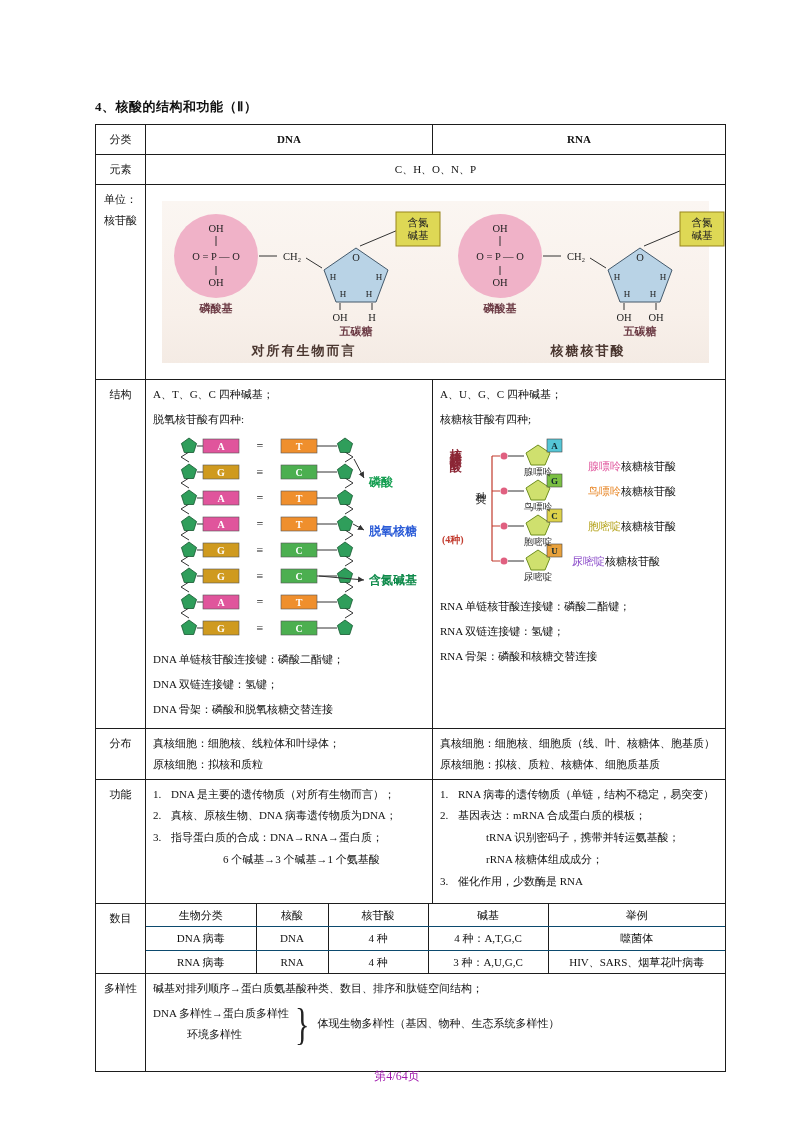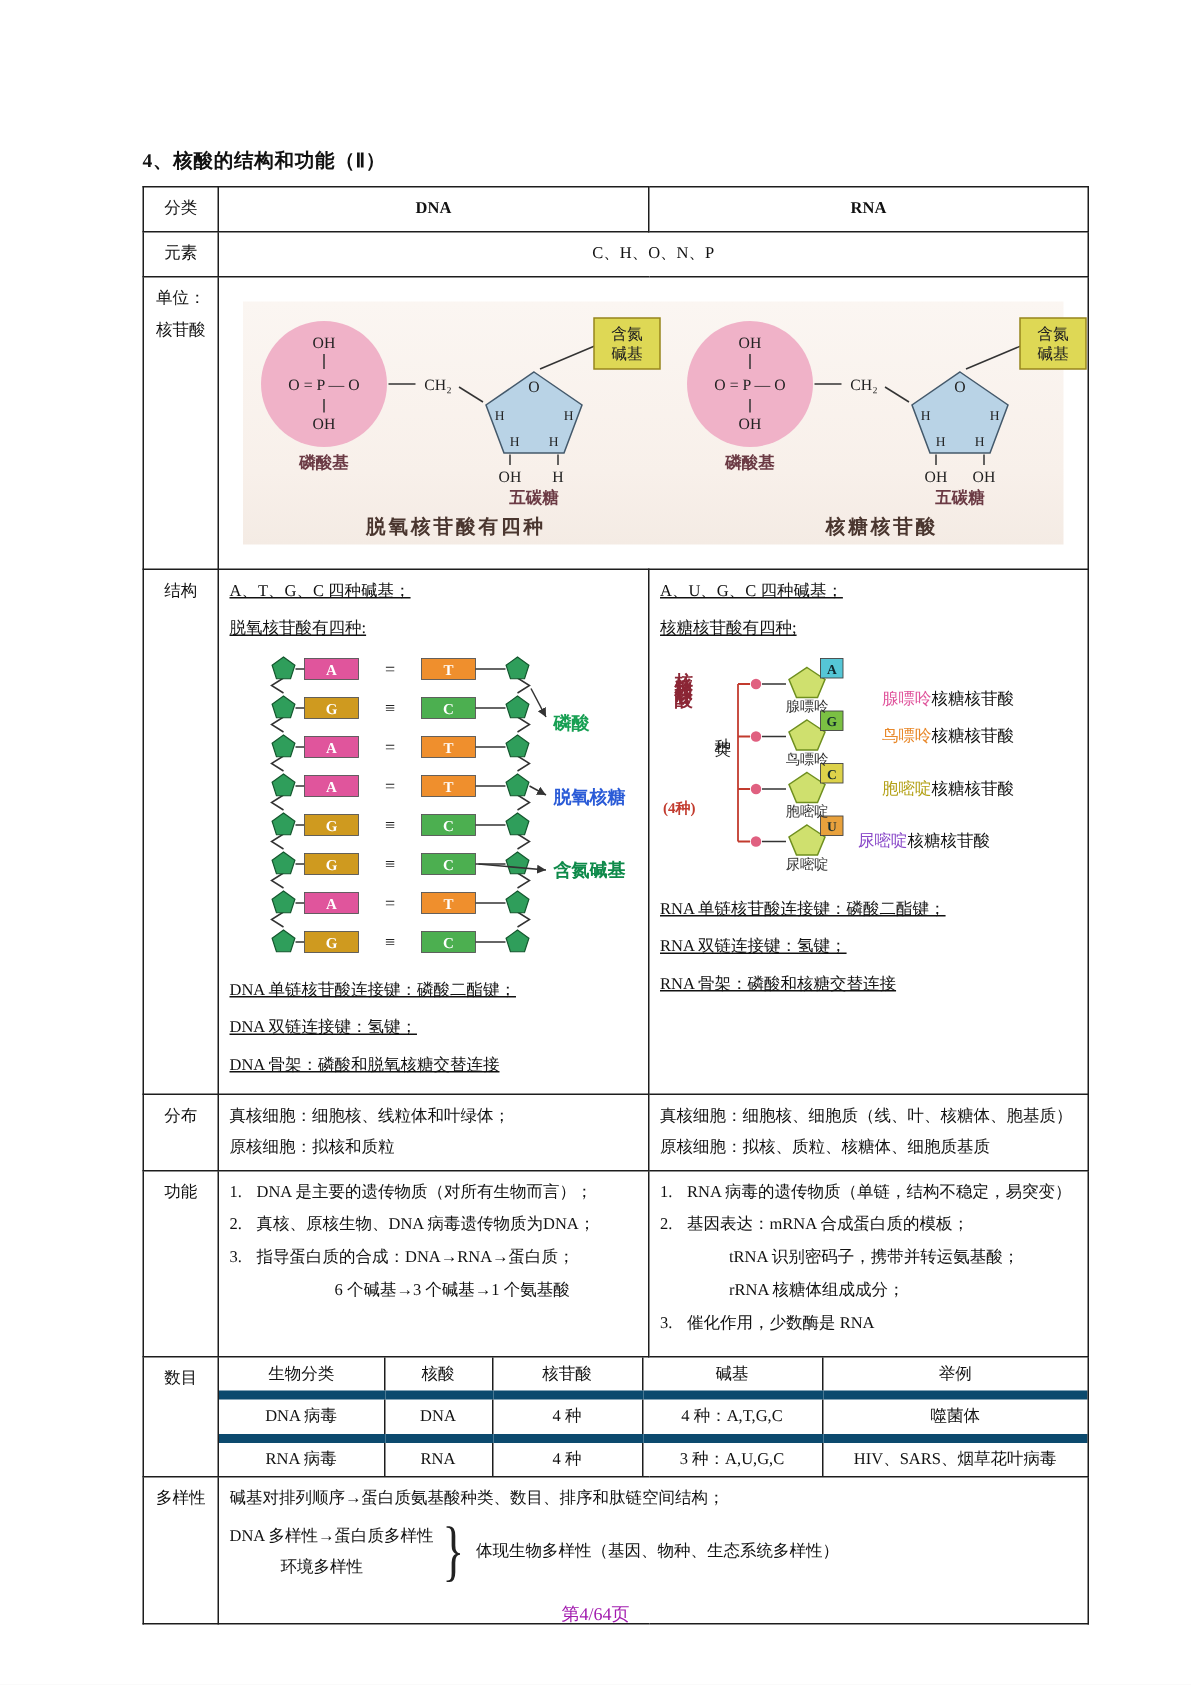--- a/index.html
+++ b/index.html
@@ -24,21 +24,21 @@
   .svgtxt { font-family:"Liberation Serif", serif; }
   .chem { font-size:10.5px; fill:#222; }
   .chem-s { font-size:9px; fill:#222; }
   .diaglabel { font-size:11px; font-weight:bold; fill:#6b3a44; }
   .basebox { fill:var(--base-box); stroke:#97851c; stroke-width:1; }
   .phoscircle { fill:var(--phosphate-circle); }
   .sugpent { fill:var(--sugar-pentagon); stroke:#44596b; stroke-width:1; }
   .ln { stroke:#333; stroke-width:1; }
 
   
-  .cellblock p { margin:0 0 4px;text-decoration:underline; }
+  .cellblock p { margin:0 0 4px; }
   .note { margin-top:7px; }
   .pent { fill:var(--pentagon-green); stroke:#14572e; stroke-width:0.8; }
   .bb { stroke:#555; stroke-width:0.6; }
   .bg-A { fill:var(--base-a); } .bg-T { fill:var(--base-t); }
   .bg-G { fill:var(--base-g); } .bg-C { fill:var(--base-c); }
   .bletter { fill:#fff; font-weight:bold; font-size:10px; text-anchor:middle; }
   .bond { fill:#222; font-size:12px; text-anchor:middle; }
   .lbl { font-size:12px; font-weight:bold; }
   .lbl-phos { fill:var(--label-phosphate); }
   .lbl-sugar { fill:var(--label-sugar); }
@@ -68,21 +68,21 @@
   
   .li { display:flex; margin-bottom:1px; }
   .li .num { width:18px; flex:none; }
   .li .txt { flex:1; }
   .li.sub { padding-left:46px; }
   .extra { padding-left:70px; }
 
   
   td.numcell { padding:0 !important; }
   table.nested { border-collapse:collapse; width:100%; table-layout:fixed; }
-  .nested td { border:none; border-right:1px solid #1d1d1d; border-bottom:6px solid #0c4a6e; text-align:center; padding:3px 2px; font-size:11px; height:23px; vertical-align:middle; line-height:1.5; }
+  .nested td { border:none; border-right:1px solid #1d1d1d; border-bottom:1px solid #0c4a6e; text-align:center; padding:3px 2px; font-size:11px; height:23px; vertical-align:middle; line-height:1.5; }
   .nested td:last-child { border-right:none; }
   .nested tr:last-child td { border-bottom:none; }
 
   
   .div-line1 { margin-bottom:4px; }
   .div-group { display:flex; align-items:center; }
   .div-left .dl2 { padding-left:34px; }
   .brace { font-size:30px; color:#222; transform:scaleY(1.5); margin:0 8px 0 6px; font-weight:normal; line-height:1; }
   .div-result { white-space:nowrap; }
 
@@ -144,21 +144,21 @@
                   <line x1="178" y1="97" x2="178" y2="104" class="ln"></line>
                   <line x1="210" y1="97" x2="210" y2="104" class="ln"></line>
                   <text x="178" y="115" text-anchor="middle" class="chem">OH</text>
                   <text x="210" y="115" text-anchor="middle" class="chem">H</text>
                   <text x="194" y="129" text-anchor="middle" class="diaglabel">五碳糖</text>
                   <line x1="198" y1="40" x2="236" y2="24" class="ln"></line>
                   <rect x="234" y="6" width="44" height="34" class="basebox"></rect>
                   <text x="256" y="20" text-anchor="middle" class="chem">含氮</text>
                   <text x="256" y="33" text-anchor="middle" class="chem">碱基</text>
                 </svg>
-                <div class="nuc-caption">脱氧核苷酸有四种</div>
+                <div class="nuc-caption">对所有生物而言</div>
               </div>
 
               <div class="nuc">
                 <svg width="284" height="132" viewBox="0 0 284 132" class="svgtxt">
                   <circle cx="54" cy="50" r="42" class="phoscircle"></circle>
                   <text x="54" y="26" text-anchor="middle" class="chem">OH</text>
                   <line x1="54" y1="30" x2="54" y2="40" class="ln"></line>
                   <text x="54" y="54" text-anchor="middle" class="chem">O = P — O</text>
                   <line x1="54" y1="60" x2="54" y2="69" class="ln"></line>
                   <text x="54" y="80" text-anchor="middle" class="chem">OH</text>

